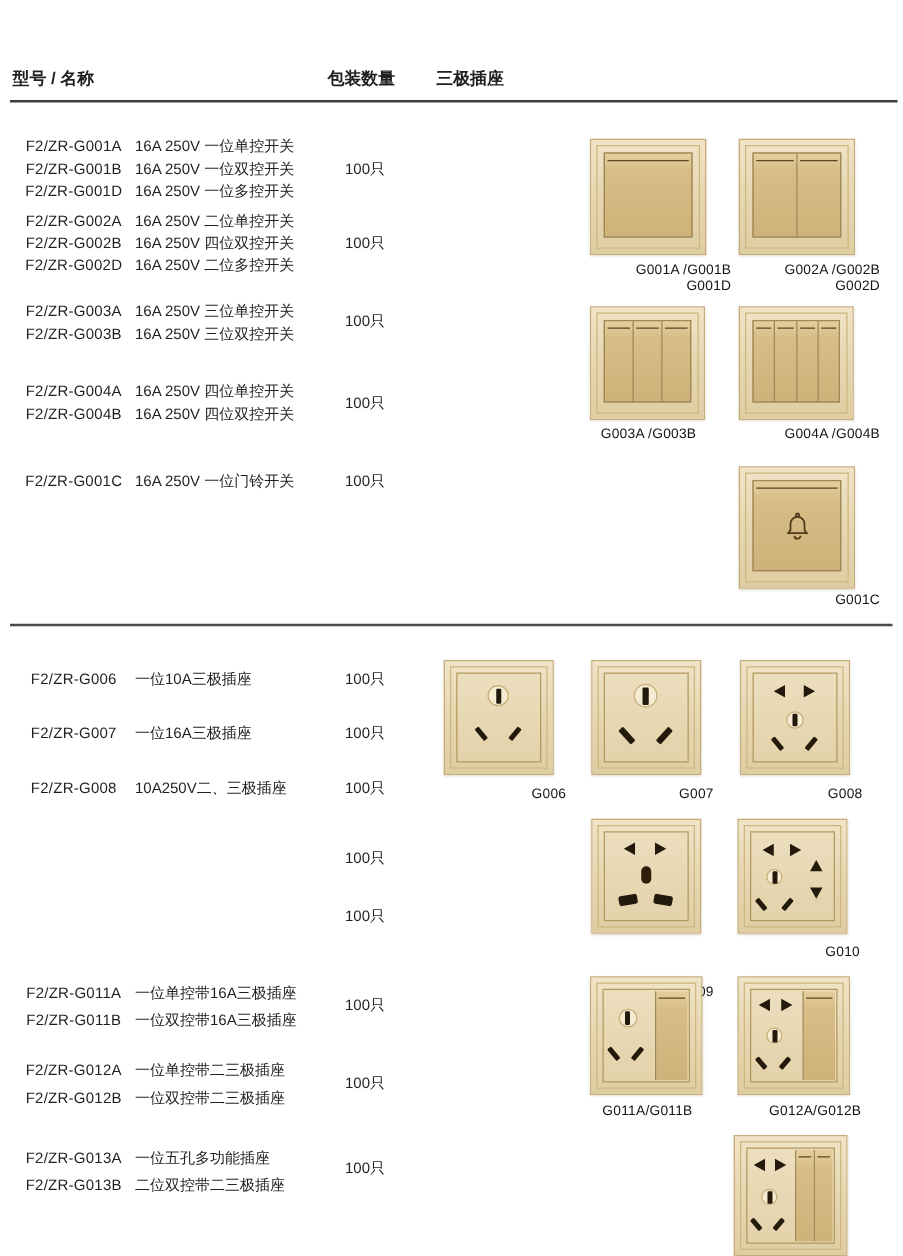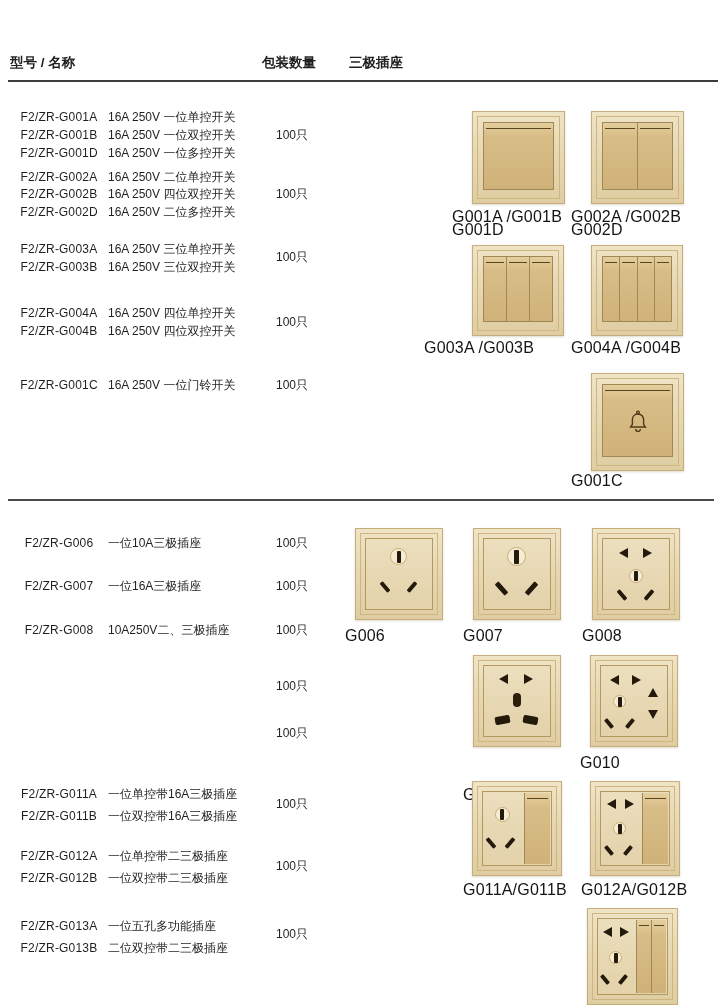--- a/index.html
+++ b/index.html
@@ -5,21 +5,21 @@
   html,body{margin:0;padding:0;background:#ffffff;}
   .page{position:relative;width:722px;height:1005px;background:#ffffff;overflow:hidden;
         font-family:"Liberation Sans","DejaVu Sans",sans-serif;color:#1f1f1f;margin-top:28px;}
   .h{position:absolute;font-size:13.5px;font-weight:bold;white-space:nowrap;}
   .rule{position:absolute;left:8px;top:52px;width:710px;height:2px;background:#3d3d3d;}
   .divider{position:absolute;left:8px;top:471px;width:706px;height:2px;background:#4a4a4a;}
   .line{position:absolute;left:10px;height:18px;line-height:18px;font-size:12px;white-space:nowrap;display:flex;}
   .model{display:inline-block;width:98px;letter-spacing:.2px;text-align:center;}
   .desc{display:inline-block;}
   .qty{position:absolute;left:276px;height:18px;line-height:18px;font-size:12px;white-space:nowrap;}
-  .cap{position:absolute;font-size:16px;line-height:13px;text-align:left;color:#141414;letter-spacing:.2px;}
+  .cap{position:absolute;font-size:11px;line-height:13px;text-align:right;color:#141414;letter-spacing:.2px;}
   
   .plate{position:absolute;background:linear-gradient(180deg,#f0e4c7 0%,#e7d8b3 45%,#dfcda2 100%);
          border:1px solid #c6ad79;box-sizing:border-box;box-shadow:0 1px 2px rgba(120,100,60,.25);}
   .plate::after{content:"";position:absolute;inset:4px;border:1px solid #cdb67f;pointer-events:none;}
   .keys{position:absolute;left:10px;right:10px;top:10px;bottom:13px;display:flex;gap:1px;
         background:#a18756;border:1px solid #a18756;z-index:2;}
   .key{position:relative;flex:1;background:linear-gradient(180deg,#e5cf9e 0%,#d8bd87 20%,#cfb279 100%);}
   .key::before{content:"";position:absolute;left:2px;right:2px;top:5px;height:1px;background:#5a4521;}
   .face{position:absolute;inset:9px;border:1px solid #b3985f;z-index:2;
         background:linear-gradient(180deg,#ecdfbe 0%,#e3d2aa 100%);}
@@ -275,21 +275,21 @@
     <div class="face">
       <i class="tl" style="left:6px;top:7px"></i>
       <i class="tr" style="left:24px;top:7px"></i>
       <i class="ring" style="left:12px;top:30px;width:13px;height:13px"></i>
       <i class="sv" style="left:17px;top:32px;height:10px"></i>
       <i class="ss" style="left:6px;top:53px;height:11px;transform:rotate(-40deg)"></i>
       <i class="ss" style="left:25px;top:53px;height:11px;transform:rotate(40deg)"></i>
       <span class="sidekey" style="right:1px;width:25px"></span>
     </div>
   </div>
-  <div class="cap" style="left:463px;top:855px;width:108px">G011A/G011B</div>
+  <div class="cap" style="left:446px;top:855px;width:108px">G011A/G011B</div>
   <div class="cap" style="left:581px;top:855px;width:108px">G012A/G012B</div>
 
   <div class="plate" style="left:587px;top:880px;width:91px;height:97px">
     <div class="face">
       <i class="tl" style="left:5px;top:8px"></i>
       <i class="tr" style="left:22px;top:8px"></i>
       <i class="ring" style="left:11px;top:32px;width:13px;height:13px"></i>
       <i class="sv" style="left:16px;top:34px;height:10px"></i>
       <i class="ss" style="left:5px;top:55px;height:11px;transform:rotate(-40deg)"></i>
       <i class="ss" style="left:23px;top:55px;height:11px;transform:rotate(40deg)"></i>

